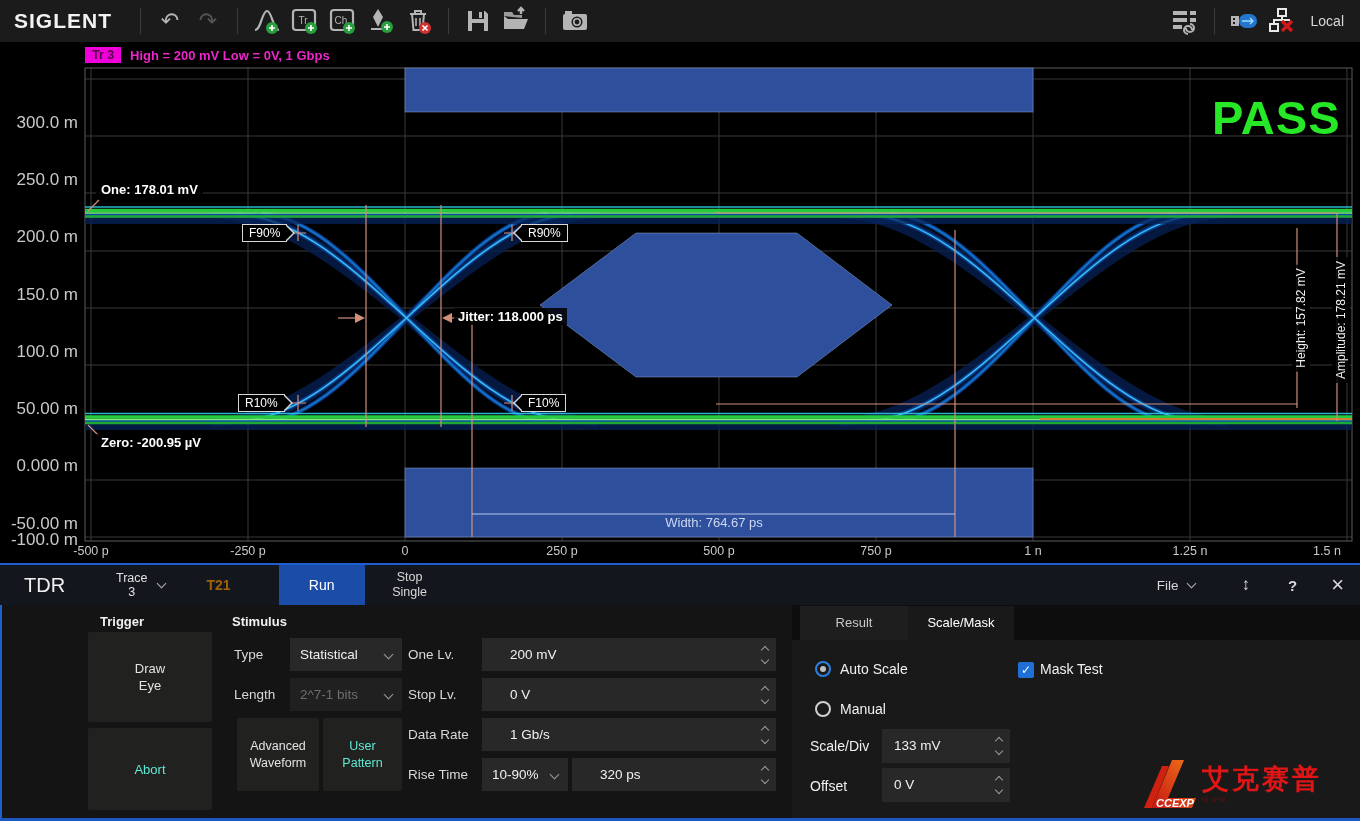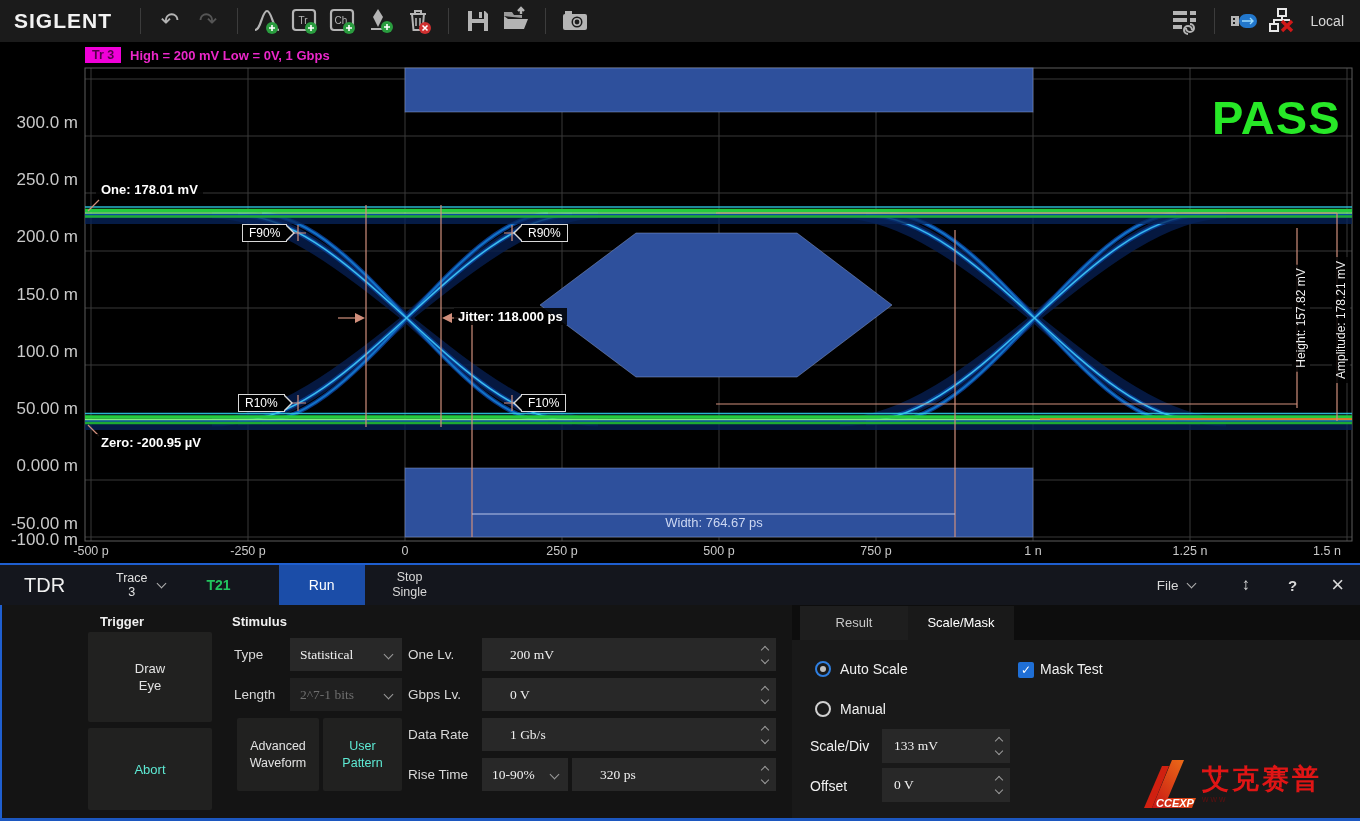--- a/index.html
+++ b/index.html
@@ -44,21 +44,21 @@
                     border-top:7.5px solid transparent; border-bottom:7.5px solid transparent; }
 
   
   .tdrbar { position:absolute; top:563px; left:0; width:1360px; height:42px; background:#14161d;
             border-top:2px solid #1f5fd0; display:flex; align-items:center; }
   .tdr-title { color:#f0f0f0; font-size:20px; margin-left:24px; width:70px; }
   .trace-sel { display:flex; align-items:center; margin-left:22px; cursor:default; }
   .trace-lines { text-align:center; color:#e0e0e0; font-size:12.5px; line-height:14px; }
   .chev { display:inline-block; width:7px; height:7px; border-right:1.6px solid #b0b0b0;
           border-bottom:1.6px solid #b0b0b0; transform:rotate(45deg); margin:0 4px 3px 10px; }
-  .t21 { color:#22c55e; font-size:14px; font-weight:bold; margin-left:38px; }
+  .t21 { color:#a16207; font-size:14px; font-weight:bold; margin-left:38px; }
   .run-btn { margin-left:48px; width:86px; height:40px; background:#1b4da8; color:#fff; font-size:14px;
              display:flex; align-items:center; justify-content:center; }
   .stop-btn { margin-left:14px; width:62px; text-align:center; color:#d8d8d8; font-size:12.5px; line-height:15px; }
   .tdr-right { margin-left:auto; display:flex; align-items:center; }
   .file-btn { color:#d8d8d8; font-size:13.5px; display:flex; align-items:center; }
   .ud-icon { color:#d8d8d8; font-size:17px; margin-left:42px; }
   .help { color:#d8d8d8; font-size:15px; font-weight:bold; margin-left:38px; }
   .close { color:#d8d8d8; font-size:22px; margin:0 16px 0 34px; line-height:20px; }
 
   
@@ -66,21 +66,21 @@
   .edge-blue { position:absolute; left:0; top:0; width:2px; height:213px; background:#1f5fd0; z-index:5; }
   .sidebar { position:absolute; left:0; top:0; width:76px; height:213px; background:#191919; }
   .side-item { position:absolute; left:0; width:76px; text-align:center; color:#cfcfcf; font-size:13px; }
   .side-item.active { background:#1b4da8; color:#fff; border-left:3px solid #93aed2; }
   .grp-title { position:absolute; color:#f0f0f0; font-size:13px; font-weight:bold; }
   .pbtn { position:absolute; background:#212120; color:#e2e2e2; font-size:13px; text-align:center;
           display:flex; flex-direction:column; align-items:center; justify-content:center; line-height:17px; border-radius:2px; }
   .pbtn.disabled { color:#5eead4; }
   .flabel { position:absolute; color:#d8d8d8; font-size:13.5px; height:33px; line-height:33px; }
   .field { position:absolute; height:33px; background:#282828; color:#f0f0f0; font-size:13.5px;
-           line-height:33px;font-family:Liberation Serif, serif; }
+           line-height:33px; }
   .field .val { padding-left:10px; }
   .field.spin .val { padding-left:28px; }
   .field.disabled { background:#202020; color:#6e6e6e; }
   .dd-chev { position:absolute; right:10px; top:13px; width:7px; height:7px;
              border-right:1.6px solid #9a9a9a; border-bottom:1.6px solid #9a9a9a; transform:rotate(45deg); }
   .spin-ctl { position:absolute; right:8px; top:0; height:33px; display:flex; flex-direction:column; justify-content:center; }
   .spin-ctl i { display:block; width:6px; height:6px; border-right:1.5px solid #9a9a9a; border-bottom:1.5px solid #9a9a9a; }
   .spin-ctl i.up { transform:rotate(-135deg); margin-bottom:4px; }
   .spin-ctl i.dn { transform:rotate(45deg); }
   .rzone { position:absolute; left:792px; top:0; width:568px; height:213px; background:#191919; }
@@ -394,21 +394,21 @@
       <i class="dd-chev"></i>
     </div>
     <div class="flabel" style="left:408px; top:33px;">One Lv.</div>
     <div class="field spin" style="left:482px; top:33px; width:294px;">
       <span class="val">200 mV</span>
       <span class="spin-ctl">
           <i class="up"></i>
           <i class="dn"></i>
         </span>
     </div>
-    <div class="flabel" style="left:408px; top:73px;">Gbps Lv.</div>
+    <div class="flabel" style="left:408px; top:73px;">Stop Lv.</div>
     <div class="field spin" style="left:482px; top:73px; width:294px;">
       <span class="val">0 V</span>
       <span class="spin-ctl">
           <i class="up"></i>
           <i class="dn"></i>
         </span>
     </div>
     <div class="flabel" style="left:408px; top:113px;">Data Rate</div>
     <div class="field spin" style="left:482px; top:113px; width:294px;">
       <span class="val">1 Gb/s</span>

